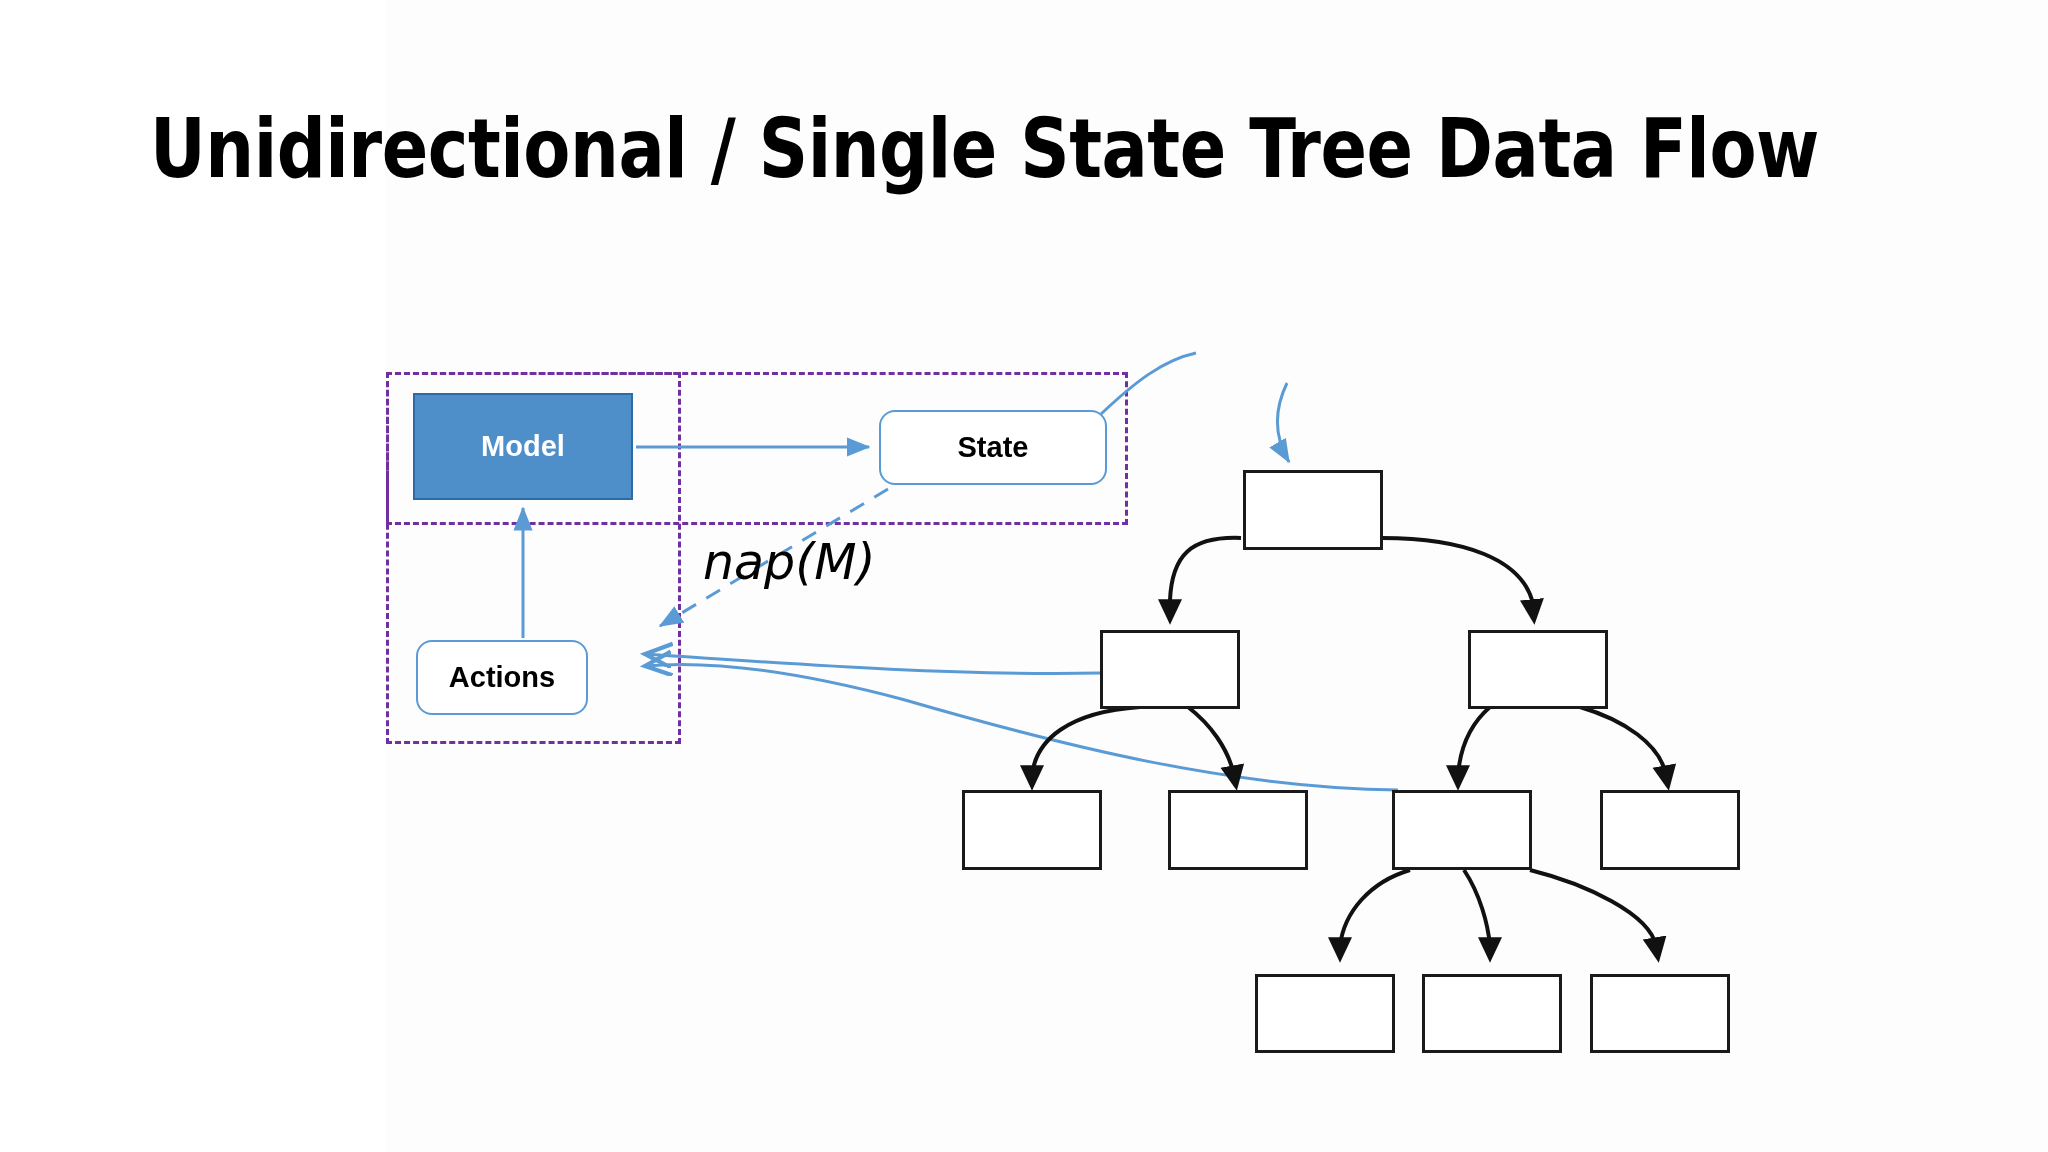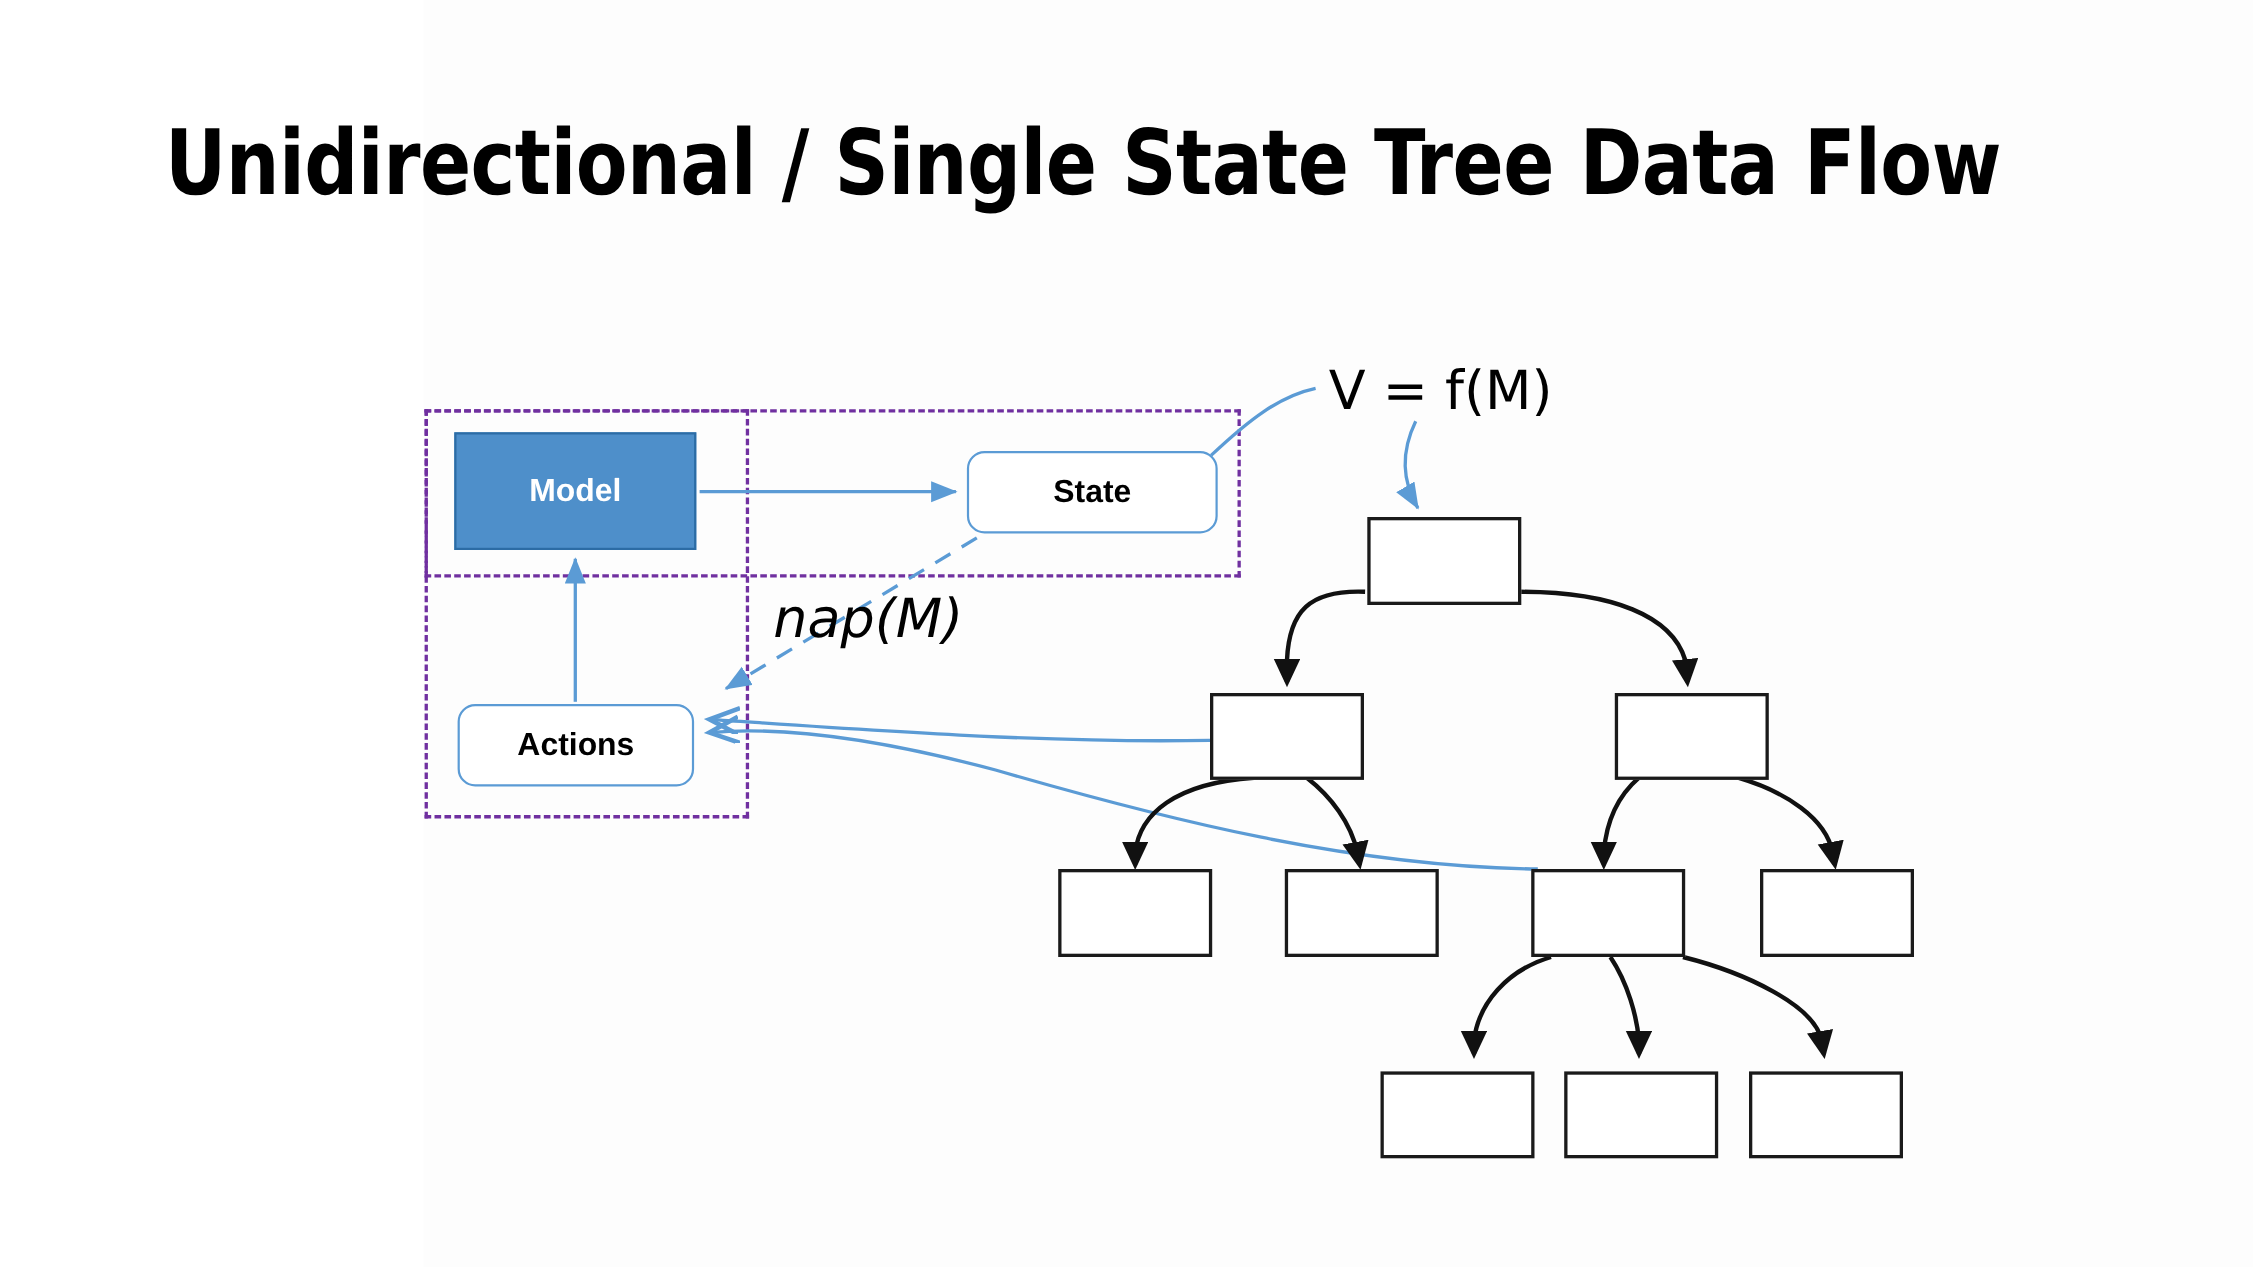--- a/index.html
+++ b/index.html
@@ -90,21 +90,21 @@
     height: 75px;
     background: #ffffff;
     border: 2px solid #5b9bd5;
     border-radius: 16px;
     color: #000000;
     font-size: 29px;
   }
   #box-actions {
     left: 416px;
     top: 640px;
-    width: 215px;
+    width: 172px;
     height: 75px;
     background: #ffffff;
     border: 2px solid #5b9bd5;
     border-radius: 16px;
     color: #000000;
     font-size: 29px;
   }
 
   
   .formula-label {
@@ -189,21 +189,20 @@
   </div>
 
   <div class="node-box" id="box-state">
     <span>State</span>
   </div>
 
   <div class="node-box" id="box-actions">
     <span>Actions</span>
   </div>
 
-  <div class="formula-label" id="label-vfm">V = f(M)</div>
 
   <div class="formula-label" id="label-napm">nap(M)</div>
 
   <div class="tree-box" id="tree-root" style="left:1243px; top:470px; width:140px; height:80px;">
     <span></span>
   </div>
 
   <div class="tree-box" id="tree-l2-left" style="left:1100px; top:630px; width:140px; height:79px;">
     <span></span>
   </div>

